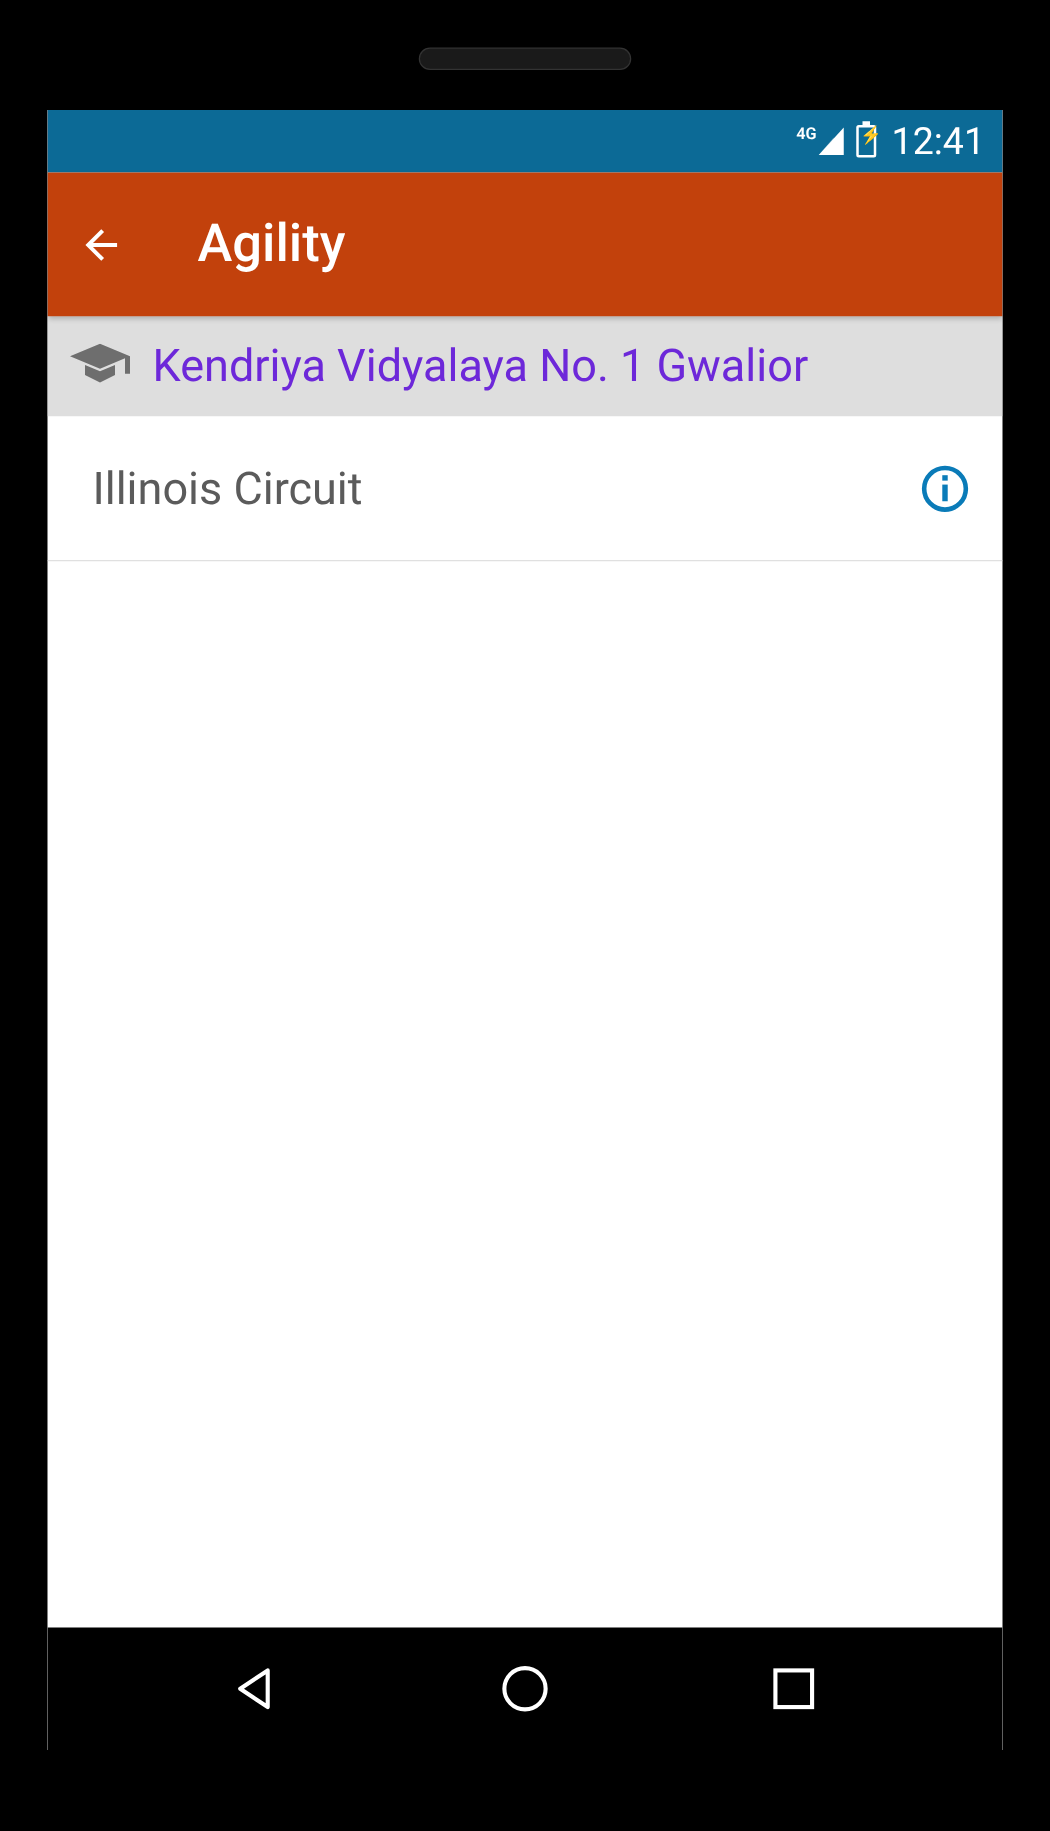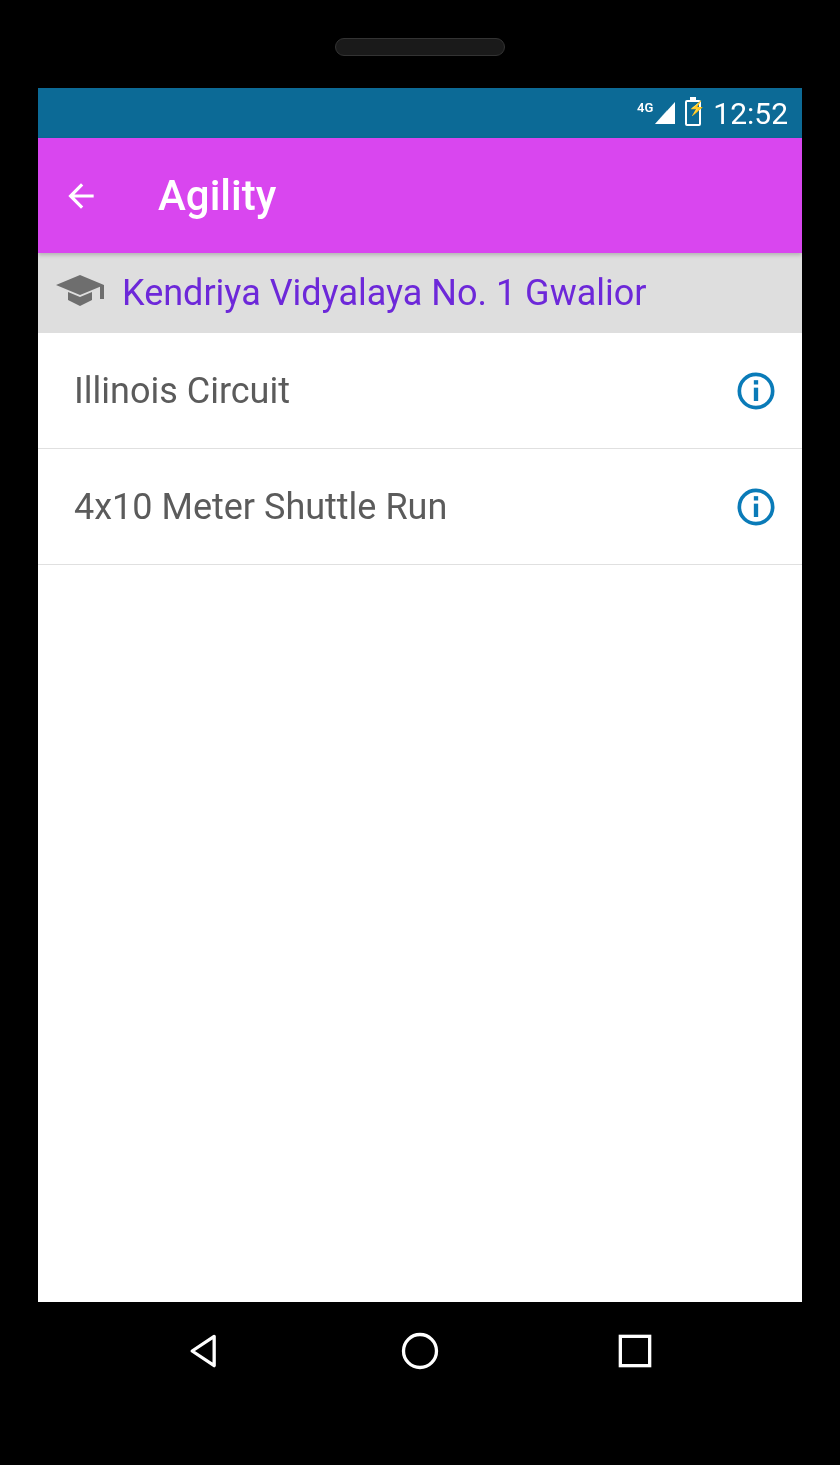--- a/index.html
+++ b/index.html
@@ -107,21 +107,21 @@
       font-size: 14px;
       color: #fff;
     }
     .time {
       font-size: 30px;
       font-weight: 400;
       margin-left: 6px;
     }
     .app-bar {
       height: 115px;
-      background: #d946ef;
+      background: #c2410c;
       display: flex;
       align-items: center;
       padding: 0 24px;
       box-shadow: 0 2px 4px rgba(0,0,0,0.2);
       position: relative;
       z-index: 2;
     }
     .back-arrow {
       width: 38px;
       height: 38px;
@@ -219,21 +219,21 @@
 
 <div class="device-frame">
   <div class="speaker"></div>
   <div class="screen">
 
     <div class="status-bar">
       <div class="status-icons">
         <span class="signal-4g">4G</span>
         <div class="signal-tri"></div>
         <div class="battery"></div>
-        <span class="time">12:52</span>
+        <span class="time">12:41</span>
       </div>
     </div>
 
     <div class="app-bar">
       <div class="back-arrow">
         <svg viewBox="0 0 24 24">
           <path fill="#fff" d="M20 11H7.83l5.59-5.59L12 4l-8 8 8 8 1.41-1.41L7.83 13H20v-2z"></path>
         </svg>
       </div>
       <div class="app-title">Agility</div>
@@ -252,30 +252,20 @@
       <span class="list-item-label">Illinois Circuit</span>
       <div class="info-icon">
         <svg viewBox="0 0 24 24">
           <circle cx="12" cy="12" r="10" fill="none" stroke="#0a7bb8" stroke-width="2.2"></circle>
           <rect x="10.7" y="10" width="2.6" height="8" fill="#0a7bb8"></rect>
           <rect x="10.7" y="5.5" width="2.6" height="2.6" fill="#0a7bb8"></rect>
         </svg>
       </div>
     </div>
 
-    <div class="list-item">
-      <span class="list-item-label">4x10 Meter Shuttle Run</span>
-      <div class="info-icon">
-        <svg viewBox="0 0 24 24">
-          <circle cx="12" cy="12" r="10" fill="none" stroke="#0a7bb8" stroke-width="2.2"></circle>
-          <rect x="10.7" y="10" width="2.6" height="8" fill="#0a7bb8"></rect>
-          <rect x="10.7" y="5.5" width="2.6" height="2.6" fill="#0a7bb8"></rect>
-        </svg>
-      </div>
-    </div>
 
     <div class="nav-bar">
       <div class="nav-btn">
         <svg viewBox="0 0 24 24">
           <path fill="none" stroke="#fff" stroke-width="1.8" stroke-linejoin="round" d="M17 4 L5 12 L17 20 Z"></path>
         </svg>
       </div>
       <div class="nav-btn">
         <svg viewBox="0 0 24 24">
           <circle cx="12" cy="12" r="9" fill="none" stroke="#fff" stroke-width="1.8"></circle>

